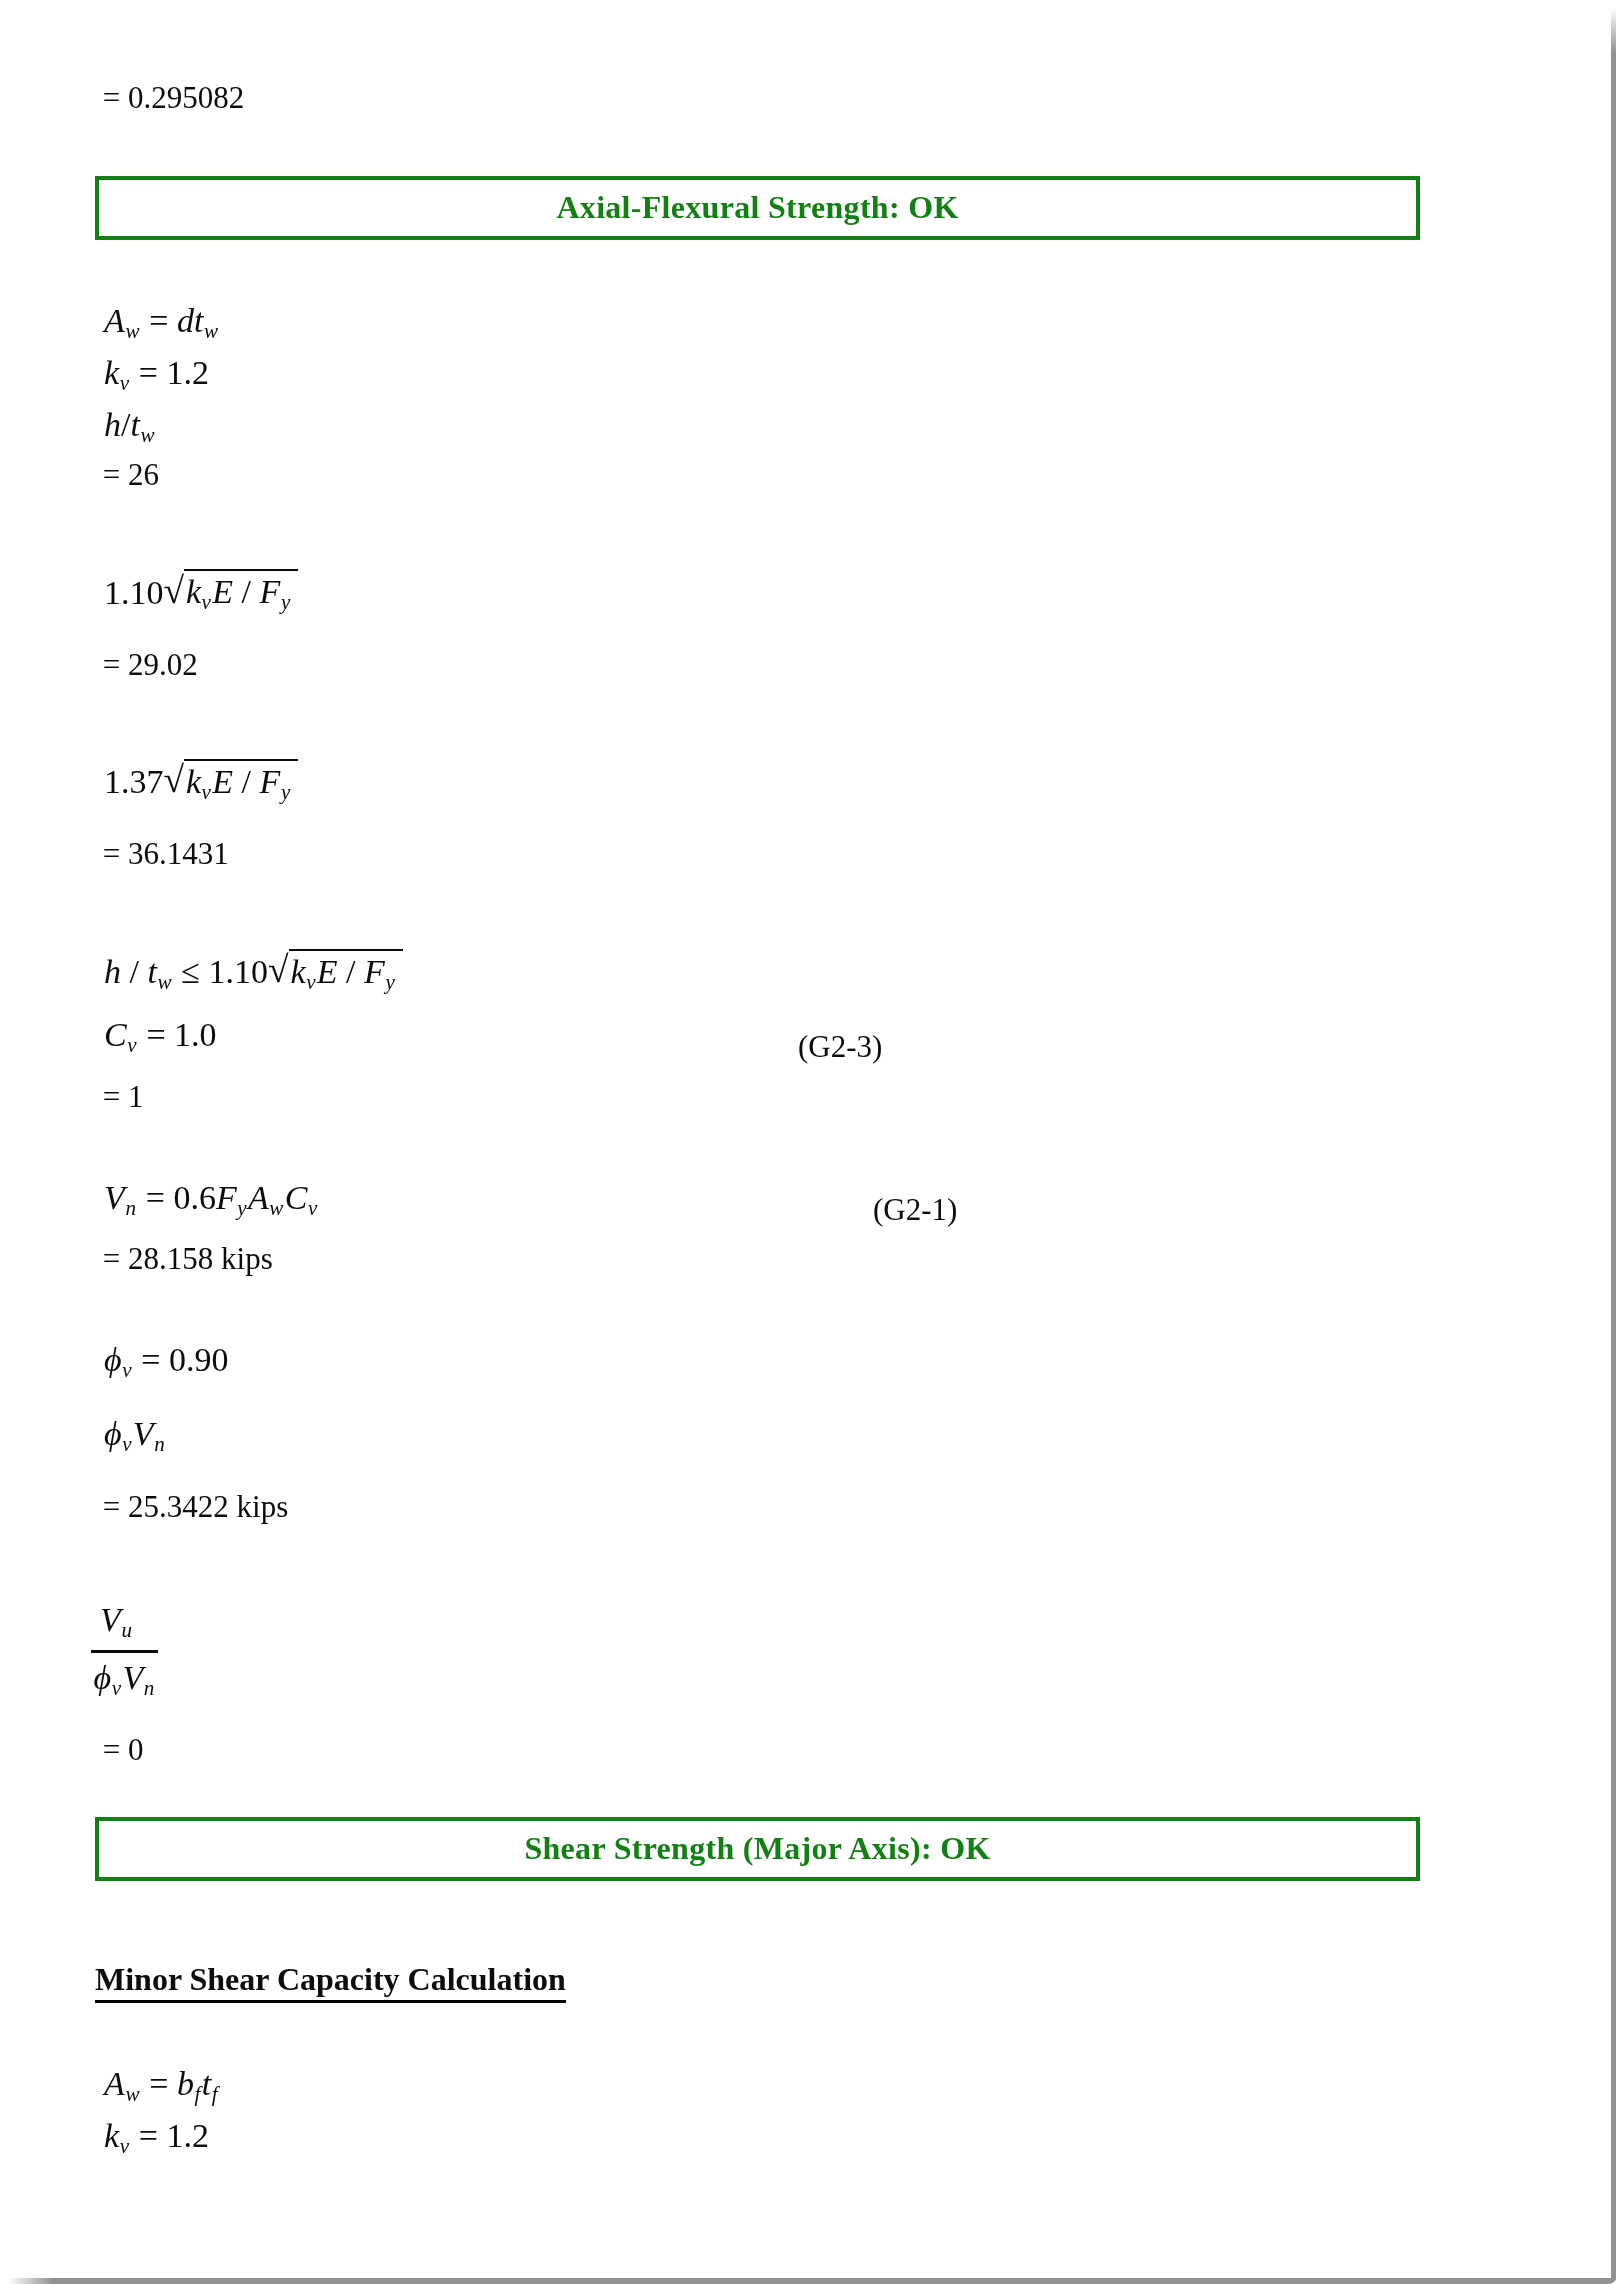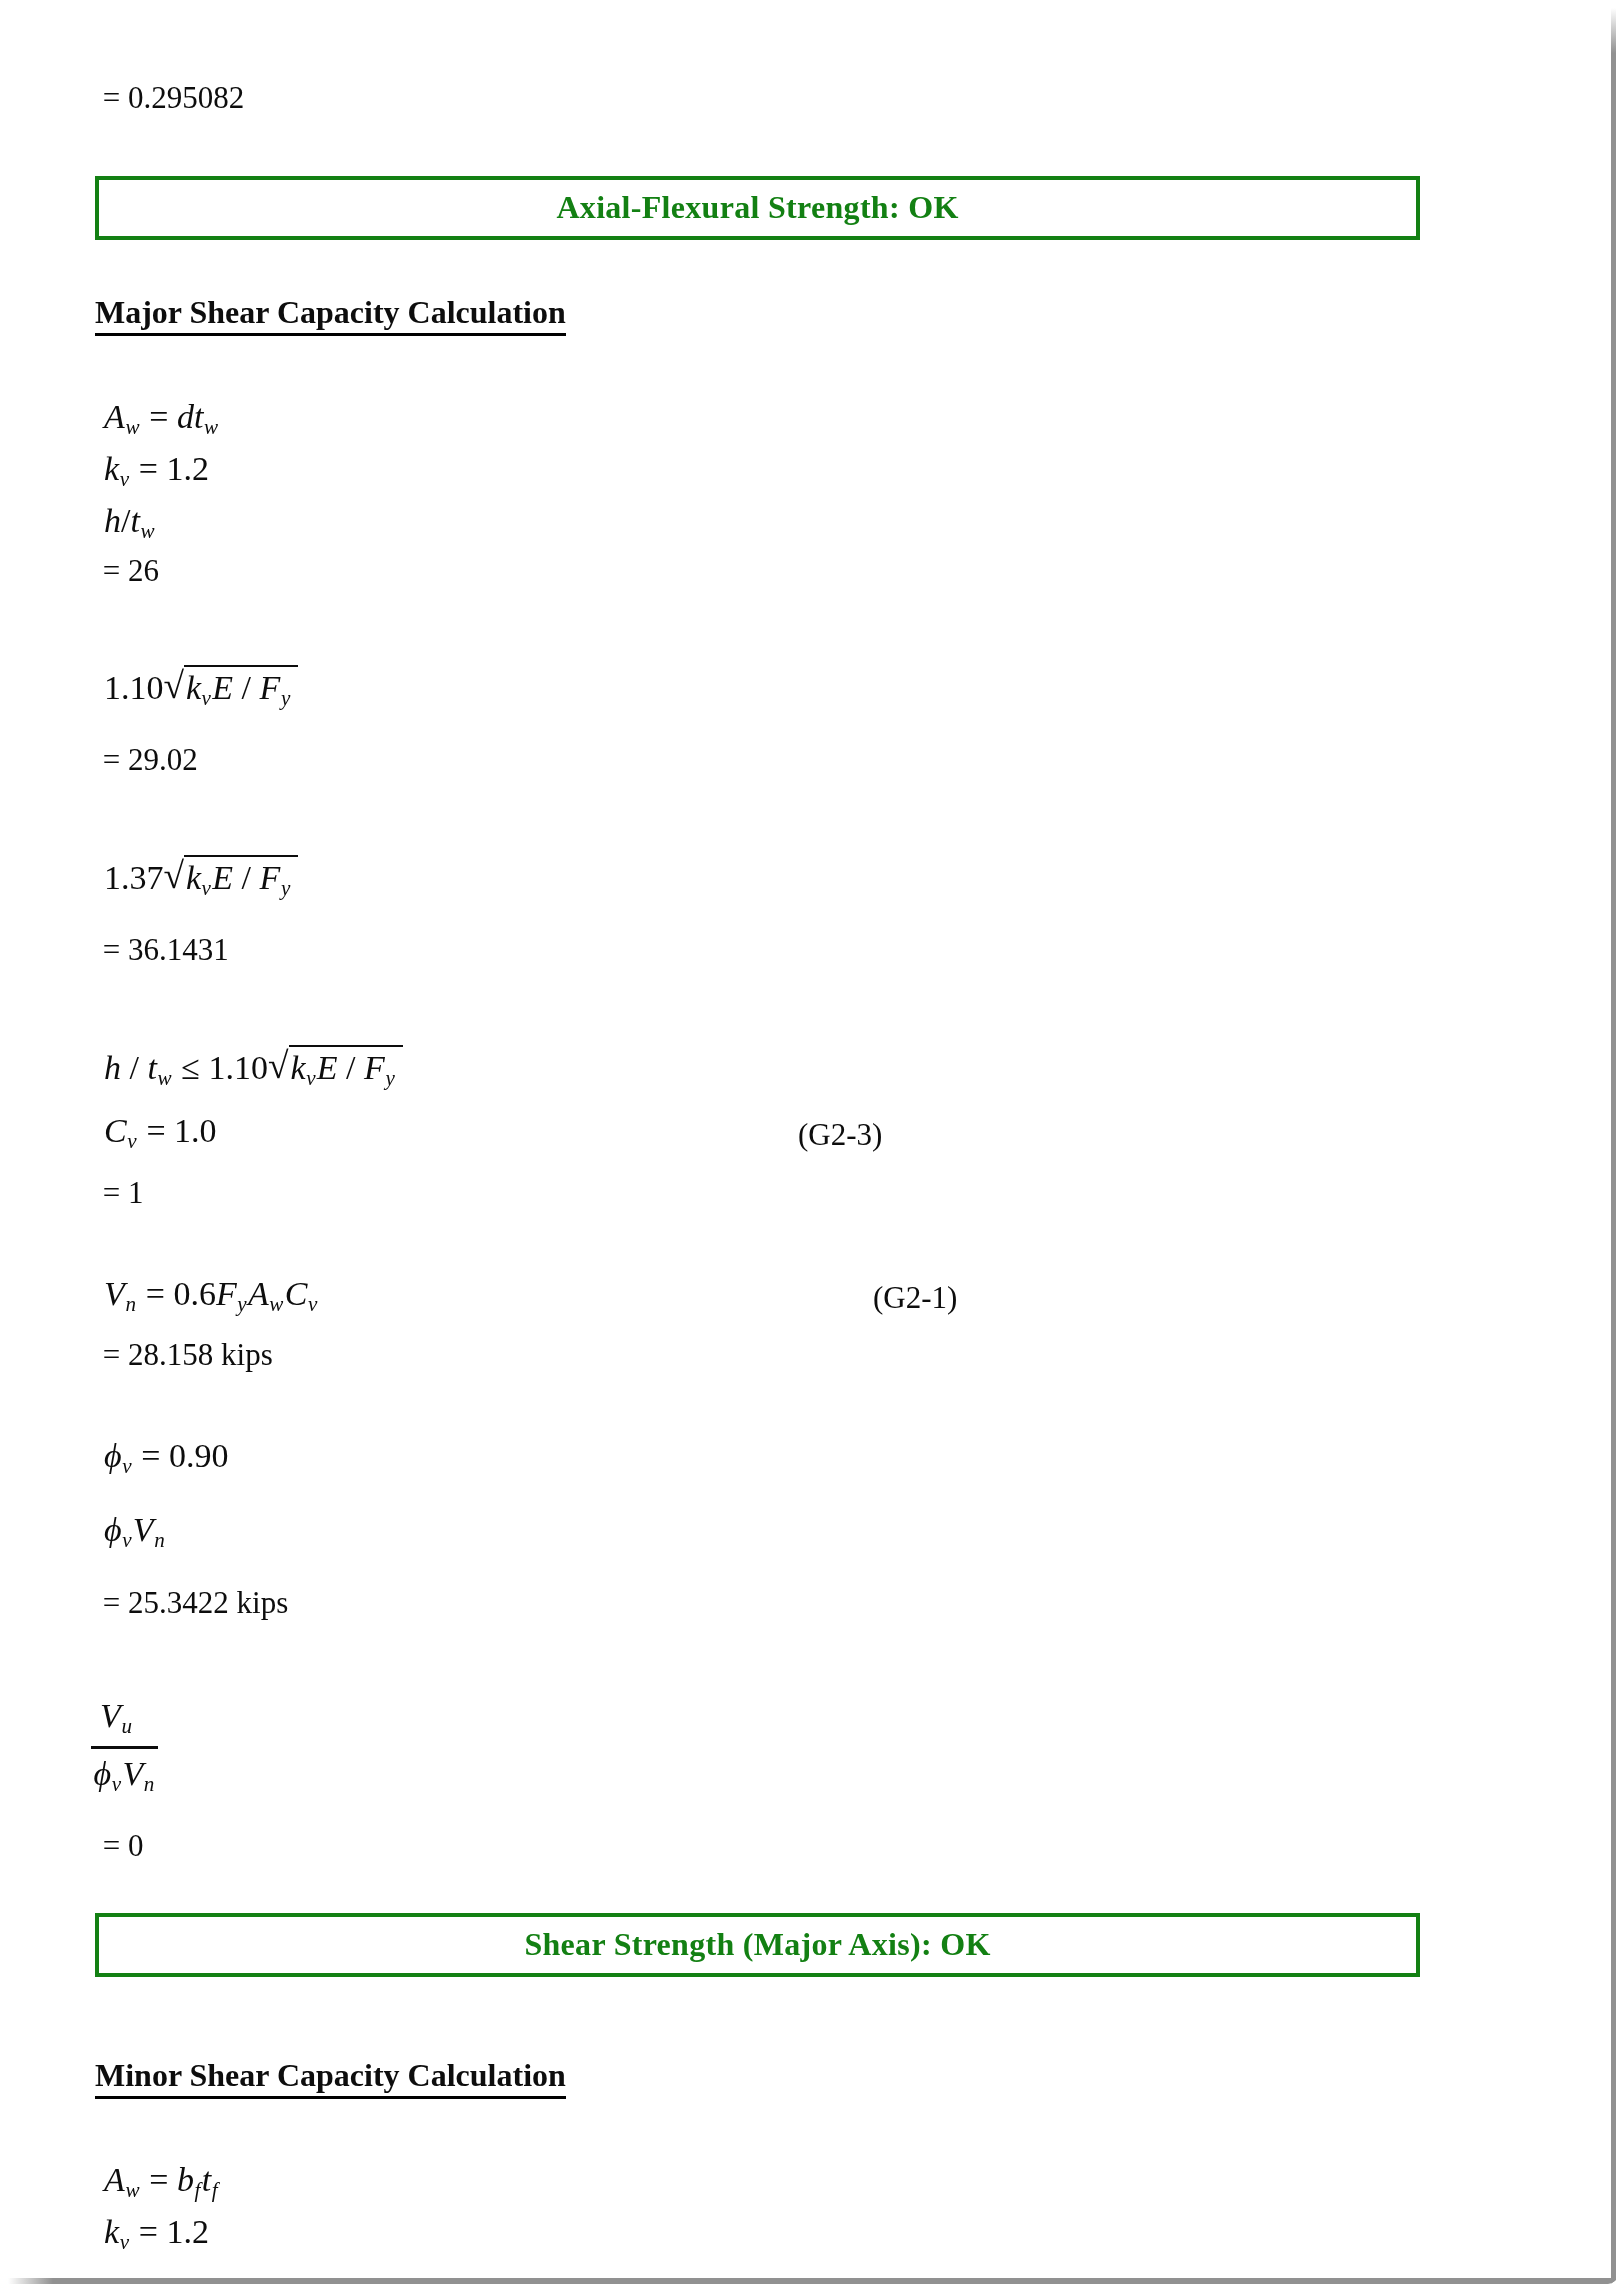--- a/index.html
+++ b/index.html
@@ -34,21 +34,21 @@
   .g0{margin-top:7.8px;}
   .gA{margin-top:19.4px;}
   .gB{margin-top:30px;}
   .gC{margin-top:73px;}
   .gD{margin-top:60px;}
   .rm{font-style:normal;}
   .it{font-style:italic;}
   .sb{font-style:italic;font-size:0.62em;vertical-align:-0.28em;margin:0 1.3px 0 0.6px;}
   .sq{font-style:normal;font-size:1.1em;vertical-align:0.02em;}
   .rad{border-top:2.6px solid var(--ink);padding:1.9px 6.5px 0 1.9px;}
-  .eq-label{position:absolute;top:6px;font-style:normal;font-size:31px;}
+  .eq-label{position:absolute;top:14px;font-style:normal;font-size:31px;}
   .eq-label.col1{left:703px;}
   .eq-label.col2{left:778px;}
   
   .frac{display:inline-block;vertical-align:middle;margin-left:-6.5px;}
   .frac .num{display:block;border-bottom:3.2px solid var(--ink);padding:0 9px 6.5px 9px;}
   .frac .den{display:block;padding:3.9px 2.6px 0 2.6px;}
   
   .status-box{
     margin-top:58px;
     border:4.5px solid var(--green);
@@ -91,23 +91,20 @@
   <div class="content">
 
     <div class="line val top-value">
       <span class="rm">= 0.295082</span>
     </div>
 
     <div class="status-box">
       <span class="status-label">Axial-Flexural Strength: OK</span>
     </div>
 
-    <div class="section-heading">
-      <span class="hl">Major Shear Capacity Calculation</span>
-    </div>
 
     <div id="major-lines"><div class="line eq gD"><span class="it">A</span><span class="sb">w</span><span class="rm"> = </span><span class="it">dt</span><span class="sb">w</span></div><div class="line eq g0"><span class="it">k</span><span class="sb">v</span><span class="rm"> = 1.2</span></div><div class="line eq g0"><span class="it">h</span><span class="rm">/</span><span class="it">t</span><span class="sb">w</span></div><div class="line val g0"><span class="rm">= 26</span></div><div class="line eq gC"><span class="rm">1.10</span><span class="sq">√</span><span class="rad"><span class="it">k</span><span class="sb">v</span><span class="it">E</span><span class="rm"> / </span><span class="it">F</span><span class="sb">y</span></span></div><div class="line val gB"><span class="rm">= 29.02</span></div><div class="line eq gC"><span class="rm">1.37</span><span class="sq">√</span><span class="rad"><span class="it">k</span><span class="sb">v</span><span class="it">E</span><span class="rm"> / </span><span class="it">F</span><span class="sb">y</span></span></div><div class="line val gB"><span class="rm">= 36.1431</span></div><div class="line eq gC"><span class="it">h</span><span class="rm"> / </span><span class="it">t</span><span class="sb">w</span><span class="rm"> ≤ 1.10</span><span class="sq">√</span><span class="rad"><span class="it">k</span><span class="sb">v</span><span class="it">E</span><span class="rm"> / </span><span class="it">F</span><span class="sb">y</span></span></div><div class="line eq gA"><span class="it">C</span><span class="sb">v</span><span class="rm"> = 1.0</span><span class="eq-label col1">(G2-3)</span></div><div class="line val gA"><span class="rm">= 1</span></div><div class="line eq gD"><span class="it">V</span><span class="sb">n</span><span class="rm"> = 0.6</span><span class="it">F</span><span class="sb">y</span><span class="it">A</span><span class="sb">w</span><span class="it">C</span><span class="sb">v</span><span class="eq-label col2">(G2-1)</span></div><div class="line val gA"><span class="rm">= 28.158 kips</span></div><div class="line eq gD"><span class="it">ϕ</span><span class="sb">v</span><span class="rm"> = 0.90</span></div><div class="line eq gB"><span class="rm"> </span><span class="it">ϕ</span><span class="sb">v</span><span class="it">V</span><span class="sb">n</span></div><div class="line val gB"><span class="rm">= 25.3422 kips</span></div><div class="line frac gC"><span class="frac"><span class="num"><span class="it">V</span><span class="sb">u</span></span><span class="den"><span class="it">ϕ</span><span class="sb">v</span><span class="it">V</span><span class="sb">n</span></span></span></div><div class="line val gB"><span class="rm">= 0</span></div></div>
 
     <div class="status-box box2">
       <span class="status-label">Shear Strength (Major Axis): OK</span>
     </div>
 
     <div class="section-heading h2b">
       <span class="hl">Minor Shear Capacity Calculation</span>
     </div>

